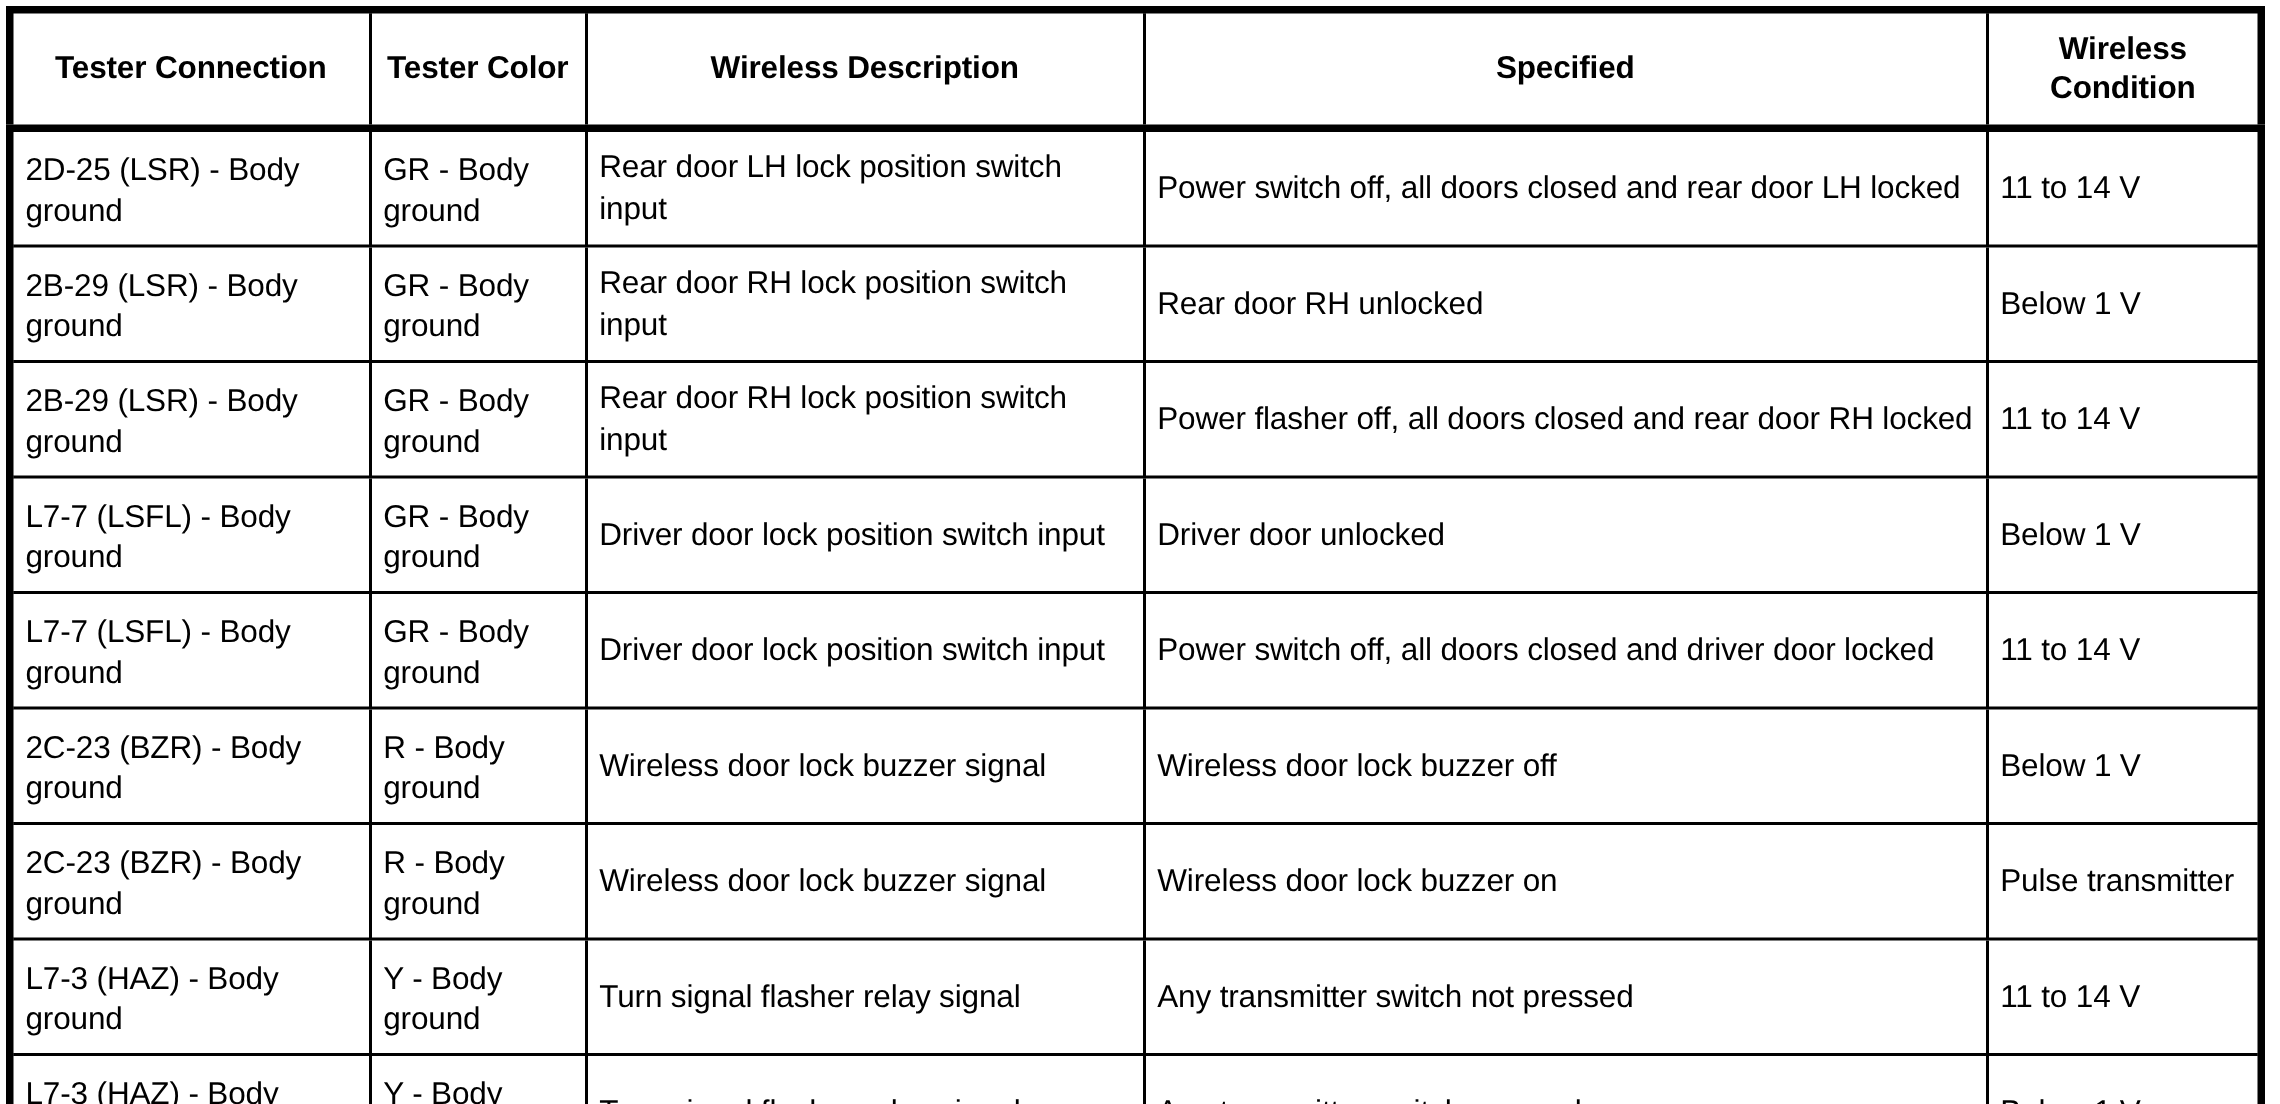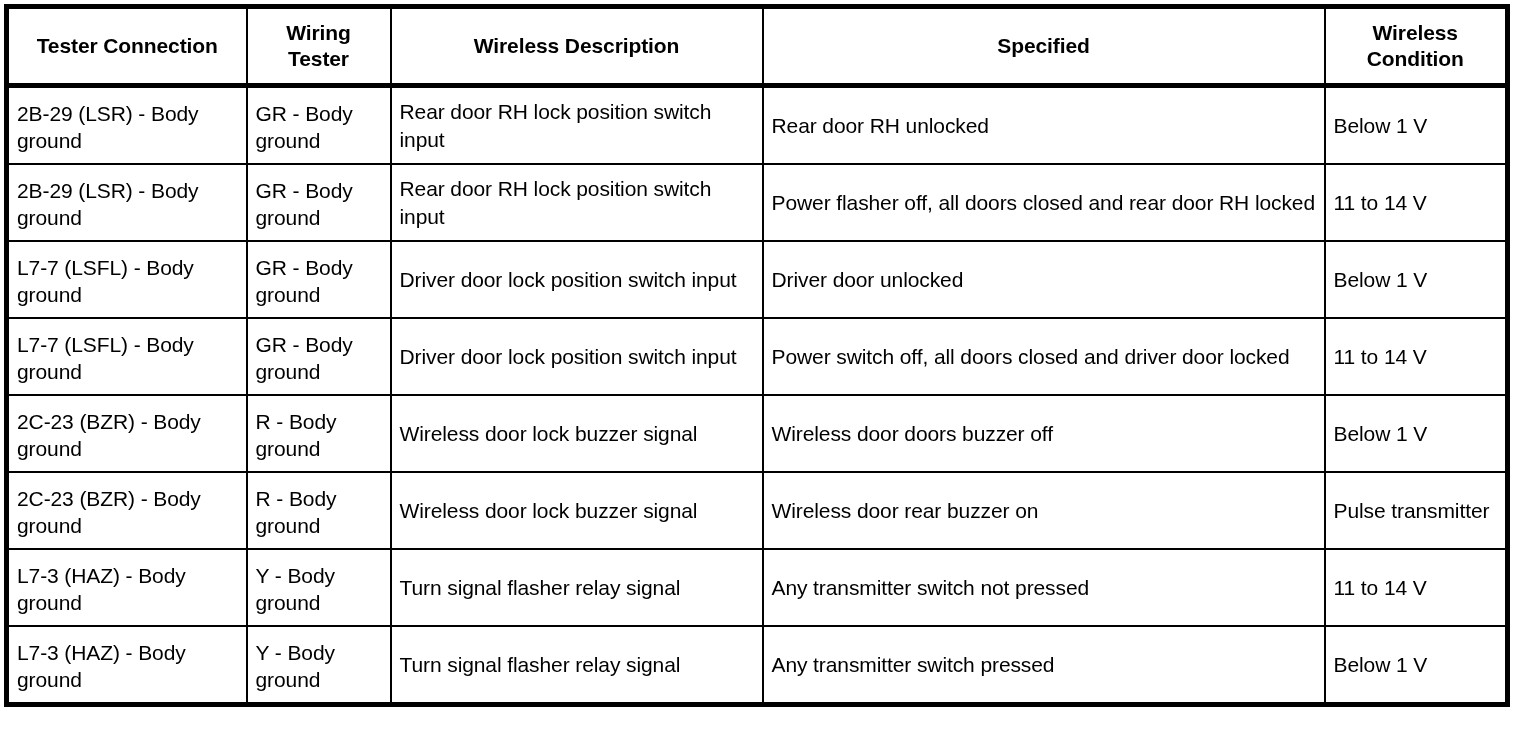--- a/index.html
+++ b/index.html
@@ -92,27 +92,34 @@
     <colgroup>
       <col class="c1">
         <col class="c2">
         <col class="c3">
         <col class="c4">
         <col class="c5">
     </colgroup>
     <thead>
       <tr class="header-row">
         <th>Tester Connection</th>
-        <th>Wiring Tester</th>
+        <th>Tester Color</th>
         <th>Wireless Description</th>
         <th>Specified</th>
         <th>Wireless Condition</th>
       </tr>
     </thead>
     <tbody>
+      <tr class="data-row">
+        <td class="cell-connection">2D-25 (LSR) - Body ground</td>
+        <td class="cell-color">GR - Body ground</td>
+        <td class="cell-terminal">Rear door LH lock position switch input</td>
+        <td class="cell-condition">Power switch off, all doors closed and rear door LH locked</td>
+        <td class="cell-spec">11 to 14 V</td>
+      </tr>
       <tr class="data-row">
         <td class="cell-connection">2B-29 (LSR) - Body ground</td>
         <td class="cell-color">GR - Body ground</td>
         <td class="cell-terminal">Rear door RH lock position switch input</td>
         <td class="cell-condition">Rear door RH unlocked</td>
         <td class="cell-spec">Below 1 V</td>
       </tr>
       <tr class="data-row">
         <td class="cell-connection">2B-29 (LSR) - Body ground</td>
         <td class="cell-color">GR - Body ground</td>
@@ -131,28 +138,28 @@
         <td class="cell-connection">L7-7 (LSFL) - Body ground</td>
         <td class="cell-color">GR - Body ground</td>
         <td class="cell-terminal">Driver door lock position switch input</td>
         <td class="cell-condition">Power switch off, all doors closed and driver door locked</td>
         <td class="cell-spec">11 to 14 V</td>
       </tr>
       <tr class="data-row">
         <td class="cell-connection">2C-23 (BZR) - Body ground</td>
         <td class="cell-color">R - Body ground</td>
         <td class="cell-terminal">Wireless door lock buzzer signal</td>
-        <td class="cell-condition">Wireless door doors buzzer off</td>
+        <td class="cell-condition">Wireless door lock buzzer off</td>
         <td class="cell-spec">Below 1 V</td>
       </tr>
       <tr class="data-row">
         <td class="cell-connection">2C-23 (BZR) - Body ground</td>
         <td class="cell-color">R - Body ground</td>
         <td class="cell-terminal">Wireless door lock buzzer signal</td>
-        <td class="cell-condition">Wireless door rear buzzer on</td>
+        <td class="cell-condition">Wireless door lock buzzer on</td>
         <td class="cell-spec">Pulse transmitter</td>
       </tr>
       <tr class="data-row">
         <td class="cell-connection">L7-3 (HAZ) - Body ground</td>
         <td class="cell-color">Y - Body ground</td>
         <td class="cell-terminal">Turn signal flasher relay signal</td>
         <td class="cell-condition">Any transmitter switch not pressed</td>
         <td class="cell-spec">11 to 14 V</td>
       </tr>
       <tr class="data-row">

